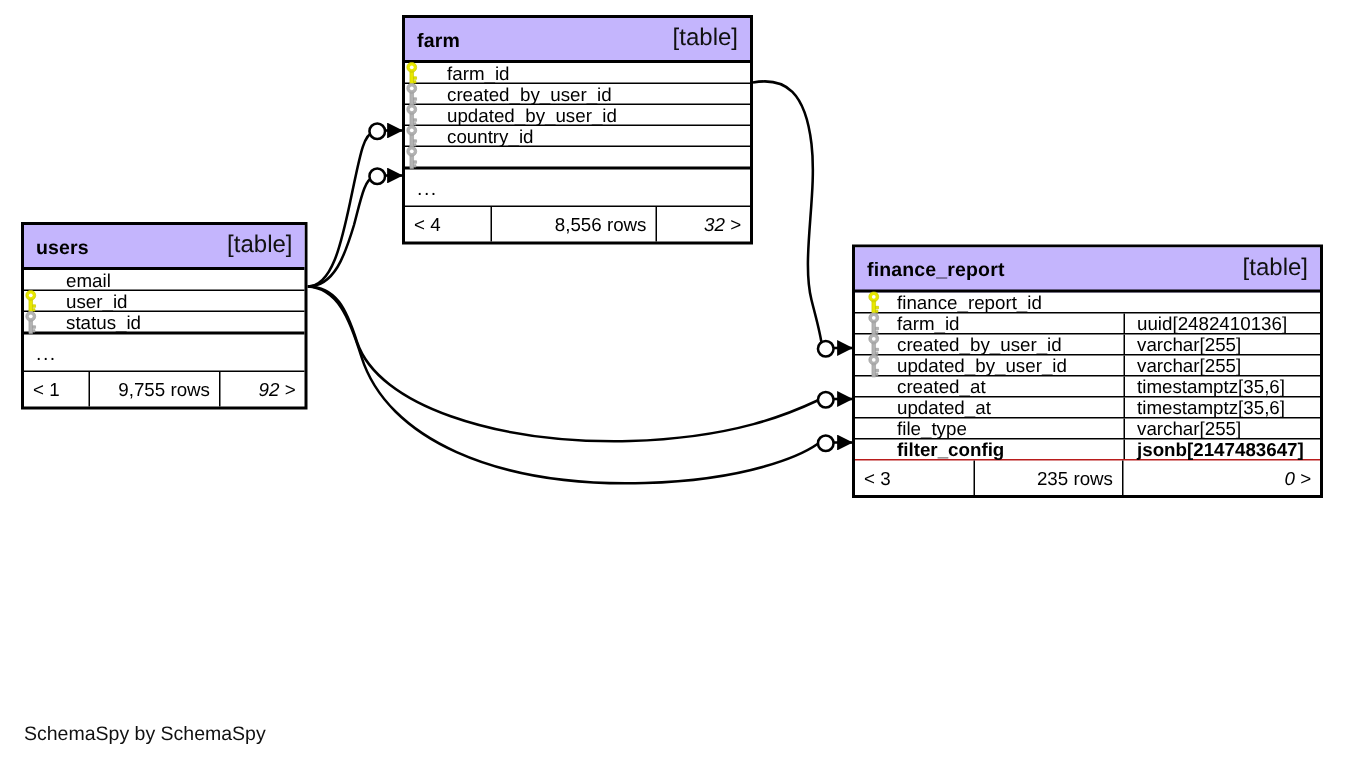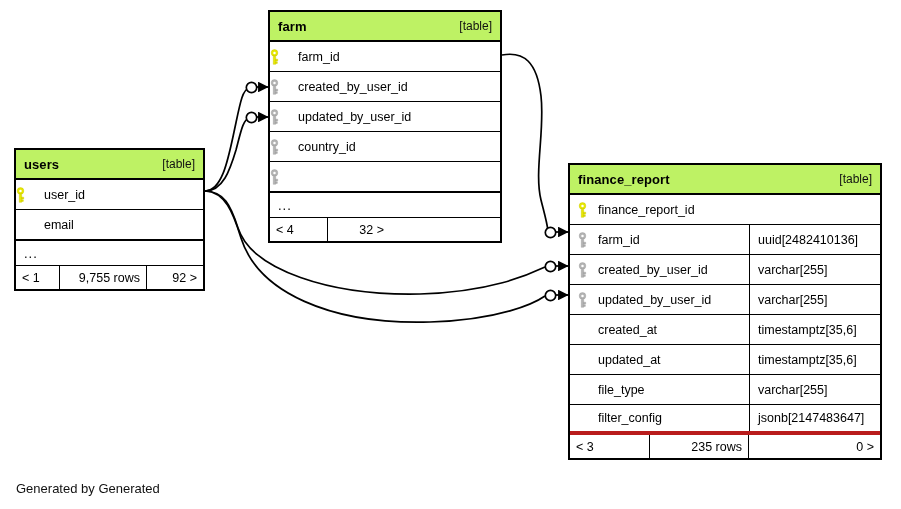--- a/index.html
+++ b/index.html
@@ -44,42 +44,42 @@
     border: 2px solid #000000;
     box-sizing: border-box;
     font-size: 12.5px;
     color: #000000;
   }
 
   .tbl-header {
     display: flex;
     align-items: center;
     justify-content: space-between;
-    background: #bef264;
+    background: #c4b5fd;
     border-bottom: 2px solid #000000;
     box-sizing: border-box;
     padding: 0 8px;
     height: 30px;
   }
   .tbl-name {
     font-weight: bold;
     font-size: 13px;
     letter-spacing: 0.1px;
   }
   .tbl-kind {
-    font-size: 12px;
+    font-size: 16px;
     color: #111111;
   }
 
   .tbl-row {
     display: flex;
     align-items: stretch;
     border-bottom: 1px solid #000000;
     box-sizing: border-box;
-    height: 30px;
+    height: 14px;
     text-align: right;
   }
   .tbl-row:last-of-type {
     border-bottom: none;
   }
 
   .col-name {
     display: flex;
     align-items: center;
     box-sizing: border-box;
@@ -136,20 +136,21 @@
     justify-content: flex-start;
     border-right: 1px solid #000000;
   }
   .foot-mid {
     justify-content: flex-end;
     flex: 1 1 auto;
     border-right: 1px solid #000000;
   }
   .foot-right {
     justify-content: flex-end;
+    font-style: italic;
   }
 
   
   #table-users {
     left: 14px;
     top: 148px;
     width: 191px;
   }
   #table-users .foot-left  { width: 44px; }
   #table-users .foot-right { width: 56px; }
@@ -223,35 +224,45 @@
     </g>
   </svg>
 
   <div class="db-table" id="table-users">
     <div class="tbl-header">
       <span class="tbl-name">users</span>
       <span class="tbl-kind">[table]</span>
     </div>
 
     <div class="tbl-row">
-      <span class="key-slot">
-        <svg width="9" height="16" viewBox="0 0 9 16" xmlns="http://www.w3.org/2000/svg">
-          <path d="M4.5 0.6 A3.3 3.3 0 0 1 4.5 7.2 A3.3 3.3 0 0 1 4.5 0.6 Z
-                   M3.3 6.4 h2.4 v8.9 h-2.4 Z M5.7 10.2 h2.0 v1.7 h-2.0 Z M5.7 12.8 h1.6 v1.6 h-1.6 Z" fill="#e8e800" stroke="#c8c800" stroke-width="0.45"></path>
-          <circle cx="4.5" cy="3.9" r="1.25" fill="#ffffff"></circle>
-        </svg>
-      </span>
-      <span class="col-name">user_id</span>
-    </div>
-
-    <div class="tbl-row">
       <span class="key-slot empty"></span>
       <span class="col-name">email</span>
     </div>
 
+    <div class="tbl-row">
+      <span class="key-slot">
+        <svg width="9" height="16" viewBox="0 0 9 16" xmlns="http://www.w3.org/2000/svg">
+          <path d="M4.5 0.6 A3.3 3.3 0 0 1 4.5 7.2 A3.3 3.3 0 0 1 4.5 0.6 Z
+                   M3.3 6.4 h2.4 v8.9 h-2.4 Z M5.7 10.2 h2.0 v1.7 h-2.0 Z M5.7 12.8 h1.6 v1.6 h-1.6 Z" fill="#e8e800" stroke="#c8c800" stroke-width="0.45"></path>
+          <circle cx="4.5" cy="3.9" r="1.25" fill="#ffffff"></circle>
+        </svg>
+      </span>
+      <span class="col-name">user_id</span>
+    </div>
+
+    <div class="tbl-row">
+      <span class="key-slot">
+        <svg width="9" height="16" viewBox="0 0 9 16" xmlns="http://www.w3.org/2000/svg">
+          <path d="M4.5 0.6 A3.3 3.3 0 0 1 4.5 7.2 A3.3 3.3 0 0 1 4.5 0.6 Z
+                   M3.3 6.4 h2.4 v8.9 h-2.4 Z M5.7 10.2 h2.0 v1.7 h-2.0 Z M5.7 12.8 h1.6 v1.6 h-1.6 Z" fill="#b3b3b3" stroke="#9e9e9e" stroke-width="0.45"></path>
+          <circle cx="4.5" cy="3.9" r="1.25" fill="#ffffff"></circle>
+        </svg>
+      </span>
+      <span class="col-name">status_id</span>
+    </div>
 
     <div class="ellipsis-row">...</div>
 
     <div class="tbl-footer">
       <span class="foot-cell foot-left">&lt; 1</span>
       <span class="foot-cell foot-mid">9,755 rows</span>
       <span class="foot-cell foot-right">92 &gt;</span>
     </div>
   </div>
 
@@ -312,20 +323,21 @@
                    M3.3 6.4 h2.4 v8.9 h-2.4 Z M5.7 10.2 h2.0 v1.7 h-2.0 Z M5.7 12.8 h1.6 v1.6 h-1.6 Z" fill="#b3b3b3" stroke="#9e9e9e" stroke-width="0.45"></path>
           <circle cx="4.5" cy="3.9" r="1.25" fill="#ffffff"></circle>
         </svg>
       </span>
     </div>
 
     <div class="ellipsis-row">...</div>
 
     <div class="tbl-footer">
       <span class="foot-cell foot-left">&lt; 4</span>
+      <span class="foot-cell foot-mid">8,556 rows</span>
       <span class="foot-cell foot-right">32 &gt;</span>
     </div>
   </div>
 
   <div class="db-table" id="table-finance_report">
     <div class="tbl-header">
       <span class="tbl-name">finance_report</span>
       <span class="tbl-kind">[table]</span>
     </div>
 
@@ -401,30 +413,30 @@
     </div>
 
     <div class="tbl-row">
       <span class="col-name">
         <span class="key-slot empty"></span>
         <span>file_type</span>
       </span>
       <span class="col-type">varchar[255]</span>
     </div>
 
-    <div class="tbl-row" style="border-bottom:4px solid #b91c1c;">
+    <div class="tbl-row" style="border-bottom:1px solid #b91c1c;font-weight:bold;">
       <span class="col-name">
         <span class="key-slot empty"></span>
         <span>filter_config</span>
       </span>
       <span class="col-type">jsonb[2147483647]</span>
     </div>
 
     <div class="tbl-footer">
       <span class="foot-cell foot-left">&lt; 3</span>
       <span class="foot-cell foot-mid">235 rows</span>
       <span class="foot-cell foot-right">0 &gt;</span>
     </div>
   </div>
 
-  <div class="caption">Generated by Generated</div>
+  <div class="caption">SchemaSpy by SchemaSpy</div>
 
 </div>
 
 </body></html>

